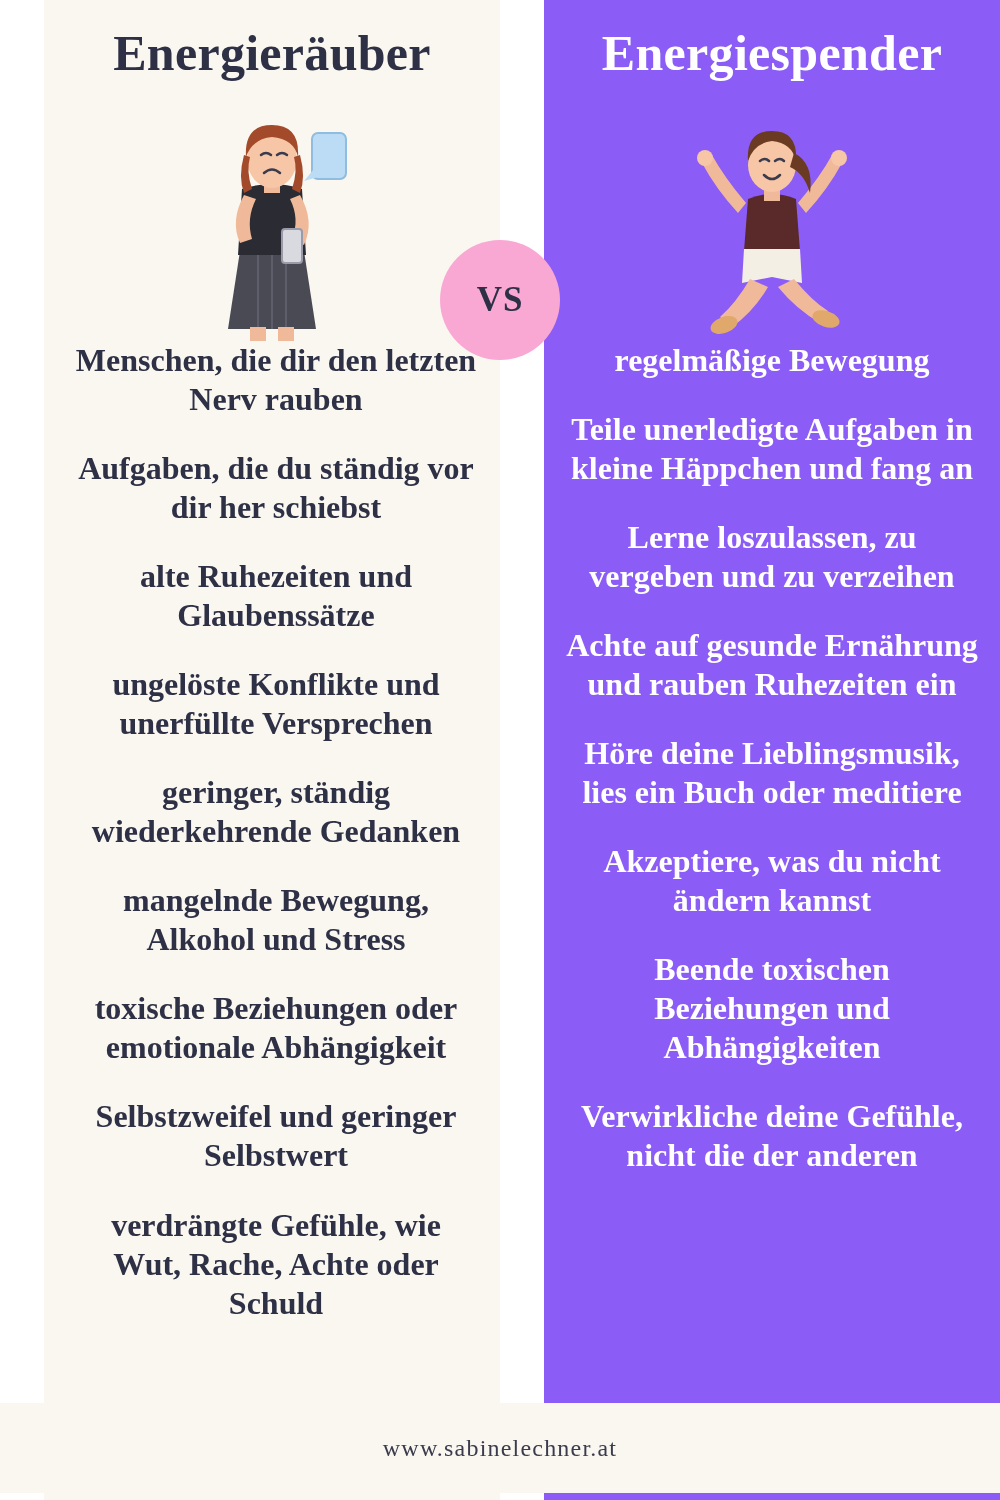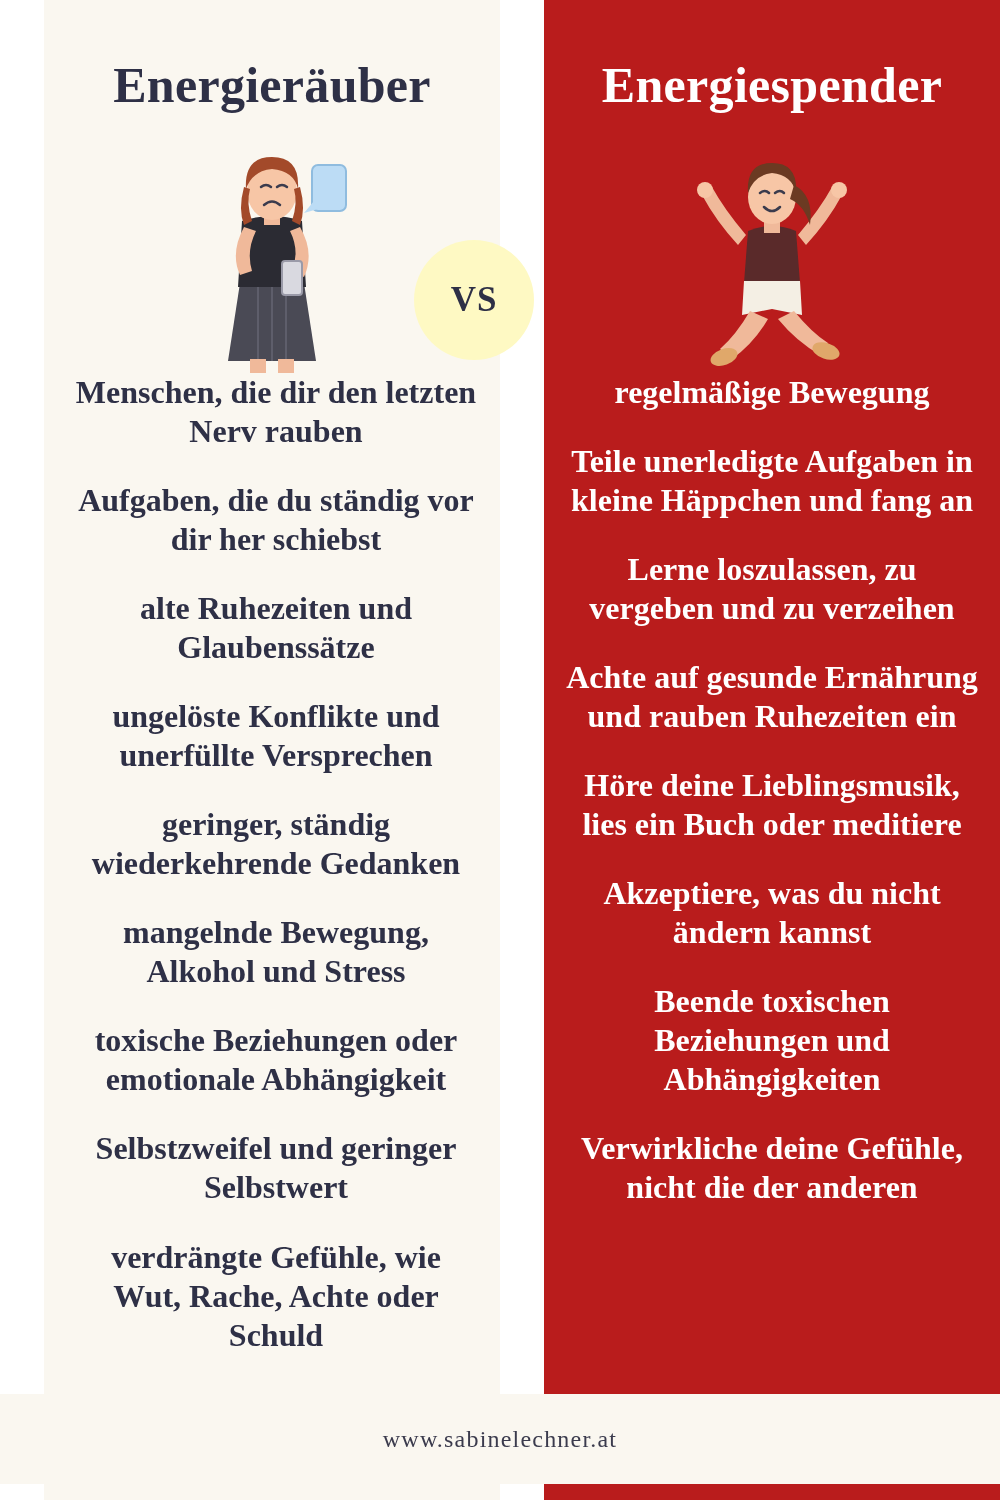--- a/index.html
+++ b/index.html
@@ -15,30 +15,30 @@
   }
   .poster {
     position: relative;
     width: 1000px;
     height: 1500px;
     display: flex;
   }
   .col {
     position: relative;
     height: 1500px;
-    padding-top: 58px;
+    padding-top: 26px;
     margin-left: 44px;
   }
   .col-left {
     width: 500px;
     background: #faf7f0;
   }
   .col-right {
     width: 500px;
-    background: #b91c1c;
+    background: #8b5cf6;
   }
   .col-title {
     text-align: center;
     font-size: 50px;
     font-weight: bold;
     letter-spacing: 0.3px;
     margin: 0;
     line-height: 1.1;
   }
   .col-left .col-title { color: #2e3046; }
@@ -65,41 +65,41 @@
     font-weight: bold;
     font-size: 32px;
     line-height: 1.22;
     margin-bottom: 30px;
   }
   .col-left .item { color: #2e3046; }
   .col-right .item { color: #ffffff; }
 
   .vs-badge {
     position: absolute;
-    left: 414px;
+    left: 440px;
     top: 240px;
     width: 120px;
     height: 120px;
     border-radius: 50%;
-    background: #fef9c3;
+    background: #f9a8d4;
     display: flex;
     align-items: center;
     justify-content: center;
     font-family: "Liberation Serif", serif;
     font-weight: bold;
     font-size: 35px;
     color: #2e3046;
     letter-spacing: 1px;
     z-index: 5;
   }
 
   .footer {
     position: absolute;
     left: 0;
-    bottom: 16px;
+    bottom: 7px;
     width: 1000px;
     height: 90px;
     background: #faf7f0;
     display: flex;
     align-items: center;
     justify-content: center;
     z-index: 6;
   }
   .footer-text {
     font-family: "Liberation Serif", serif;

